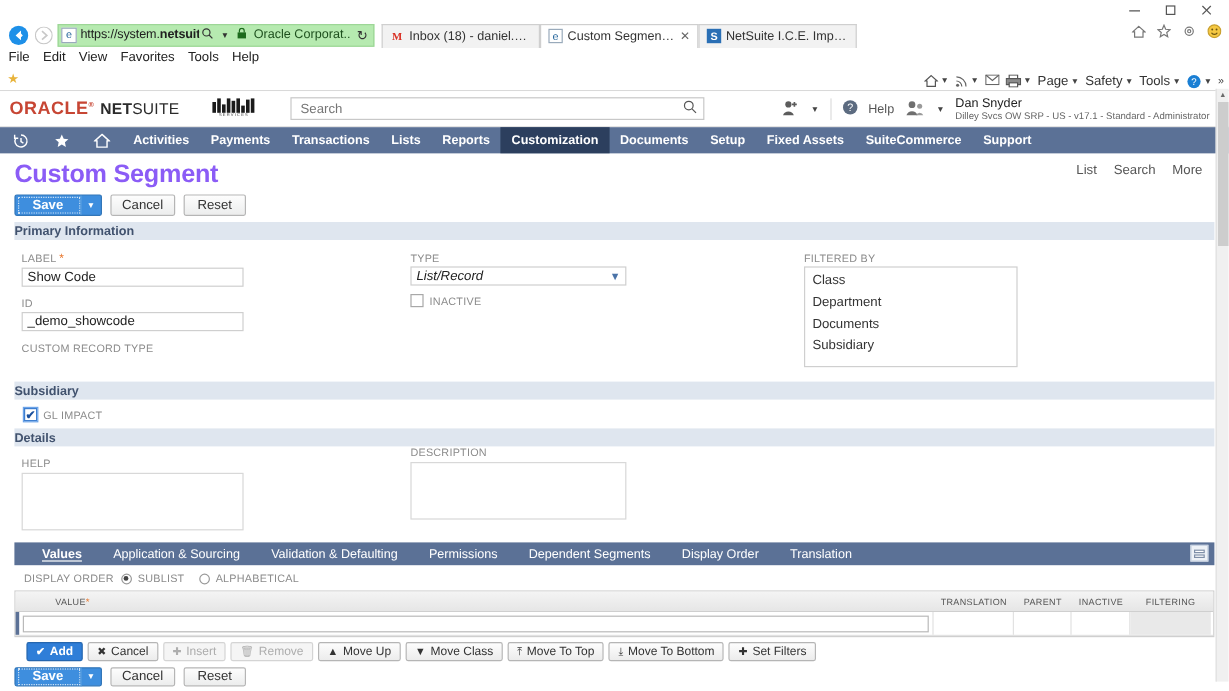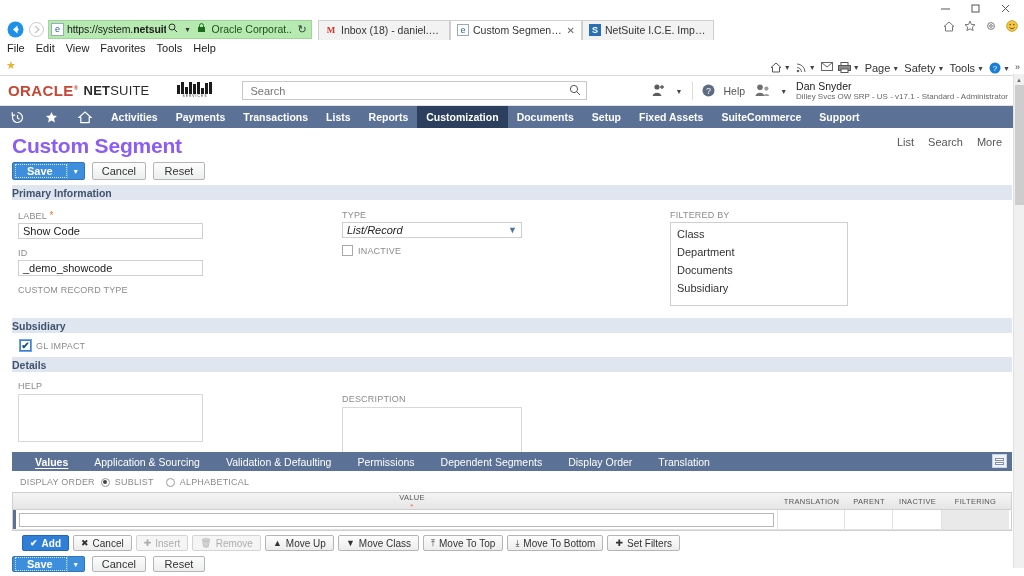--- a/index.html
+++ b/index.html
@@ -570,21 +570,21 @@
         <span class="flabel">GL IMPACT</span>
       </div>
     </div>
 
     <div class="section-bar">Details</div>
     <div style="position:relative; margin:0 12px; height:80px;">
       <div style="position:absolute; left:6px; top:9px; width:185px;">
         <div class="flabel">HELP</div>
         <div class="ftextarea" style="height:48px; margin-top:3px;"></div>
       </div>
-      <div style="position:absolute; left:330px; top:22px; width:180px;">
+      <div style="position:absolute; left:330px; top:0; width:180px;">
         <div class="flabel">DESCRIPTION</div>
         <div class="ftextarea" style="height:48px; margin-top:3px;"></div>
       </div>
     </div>
 
     <div class="sub-tabbar">
       <span class="sub-tab active">Values</span>
       <span class="sub-tab">Application &amp; Sourcing</span>
       <span class="sub-tab">Validation &amp; Defaulting</span>
       <span class="sub-tab">Permissions</span>
@@ -604,21 +604,21 @@
         <span class="flabel">SUBLIST</span>
       </span>
       <span class="cbrow" style="margin-left:6px;">
         <span class="radio"></span>
         <span class="flabel">ALPHABETICAL</span>
       </span>
     </div>
 
     <div class="table-wrap">
       <div class="thead">
-        <div class="th value" style="width:765px;flex-direction:column;">
+        <div class="th value" style="width:765px;">
           <span>VALUE</span>
             <span class="req" style="font-size:8px;">*</span>
         </div>
         <div class="th" style="width:67px;">TRANSLATION</div>
         <div class="th" style="width:48px;">PARENT</div>
         <div class="th" style="width:49px;">INACTIVE</div>
         <div class="th" style="width:67px;">FILTERING</div>
       </div>
       <div class="trow">
         <div class="row-marker"></div>

